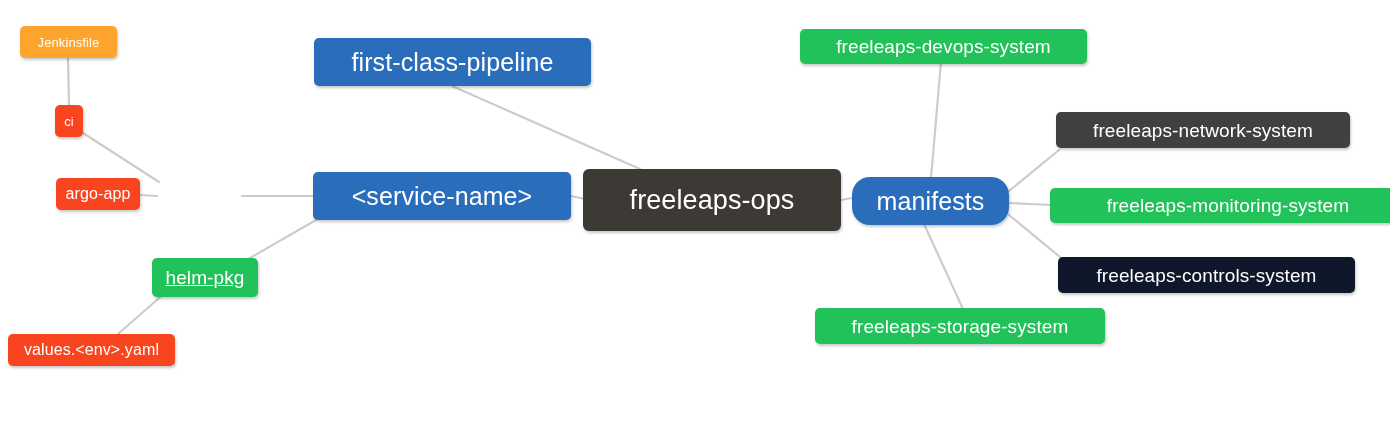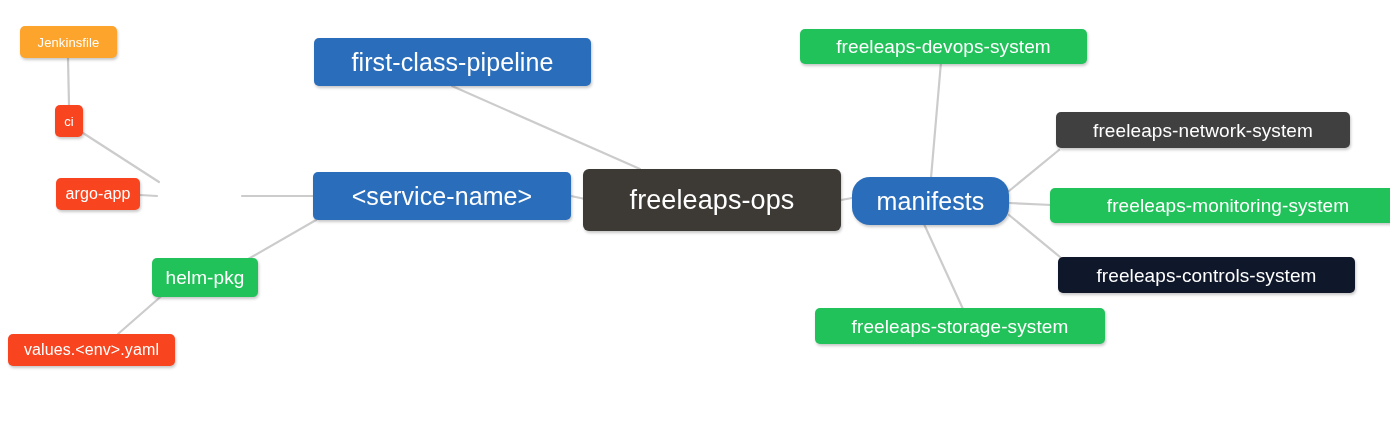--- a/index.html
+++ b/index.html
@@ -82,21 +82,21 @@
     </g>
   </svg>
 
   <div class="node lvl4" style="left:20px; top:26px; width:97px; height:32px; background:#fca42b;">Jenkinsfile</div>
 
   <div class="node lvl4" style="left:55px; top:105px; width:28px; height:32px; background:#f8441f;">ci</div>
 
   <div class="node lvl3" style="left:32px; top:178px; width:84px; height:32px; background:#f8441f;margin-left:24px;">argo-app</div>
 
 
-  <div class="node lvl2" style="left:152px; top:258px; width:106px; height:39px; background:#22c25a;">helm-pkg</div>
+  <div class="node lvl2" style="left:152px; top:258px; width:106px; height:39px; background:#22c25a;text-decoration:underline;">helm-pkg</div>
 
   <div class="node lvl3" style="left:8px; top:334px; width:167px; height:32px; background:#f8441f;">values.&lt;env&gt;.yaml</div>
 
   <div class="node lvl1" style="left:314px; top:38px; width:277px; height:48px; background:#2a6ebb;">first-class-pipeline</div>
 
   <div class="node lvl1" style="left:313px; top:172px; width:258px; height:48px; background:#2a6ebb;">&lt;service-name&gt;</div>
 
   <div class="node root" style="left:583px; top:169px; width:258px; height:62px; background:#3d3935;">freeleaps-ops</div>
 
   <div class="node lvl1" style="left:852px; top:177px; width:157px; height:48px; background:#2a6ebb;border-radius:18px;">manifests</div>

